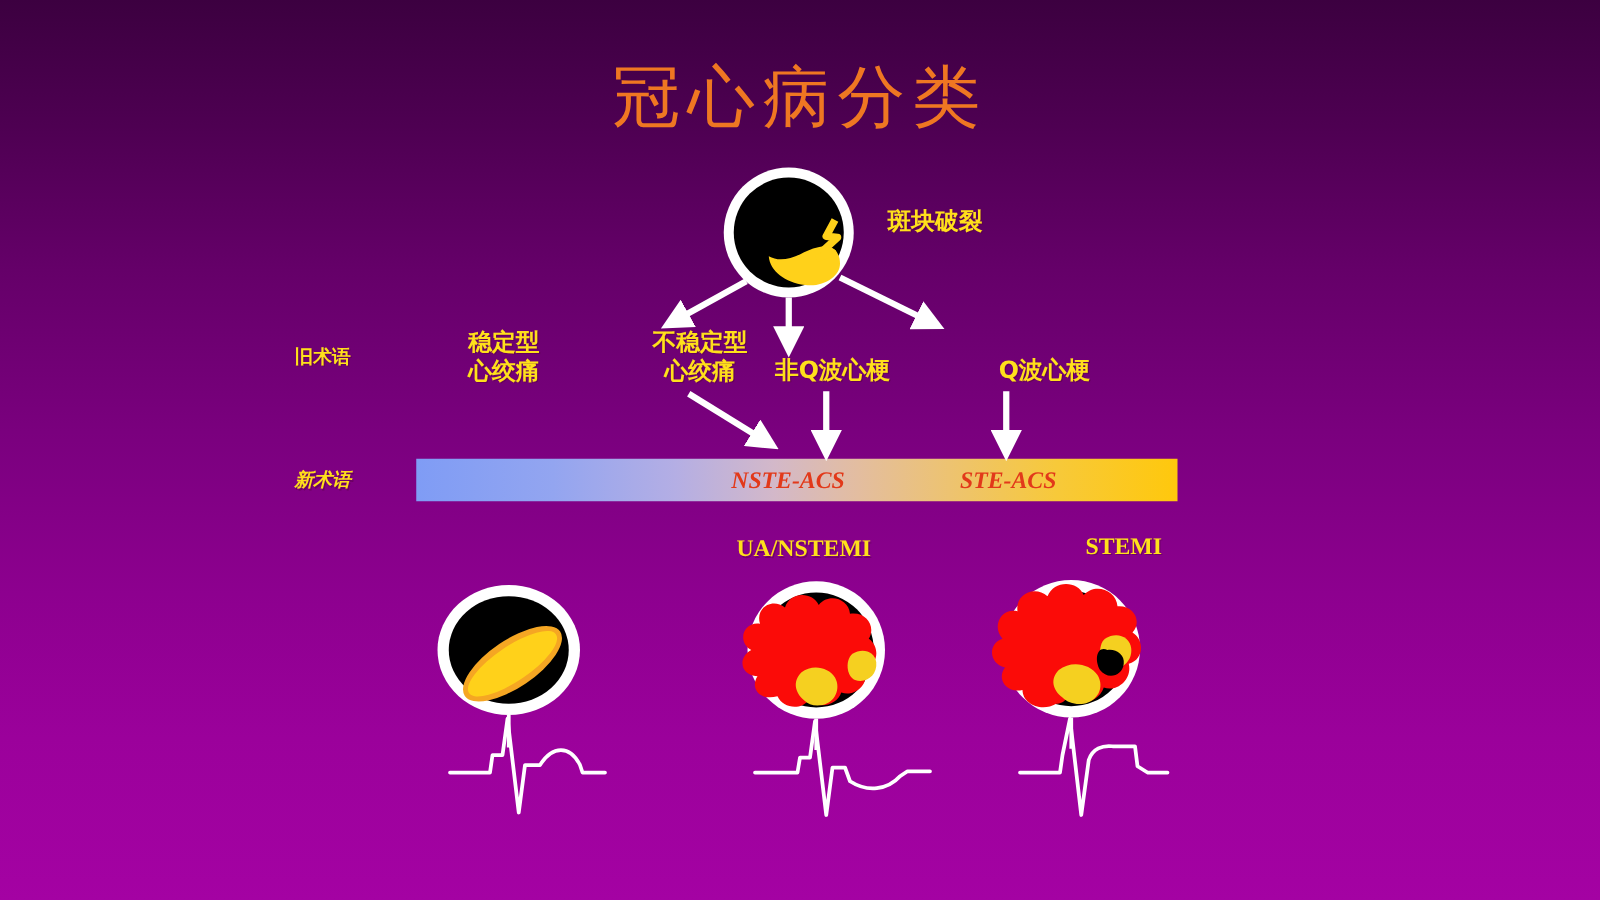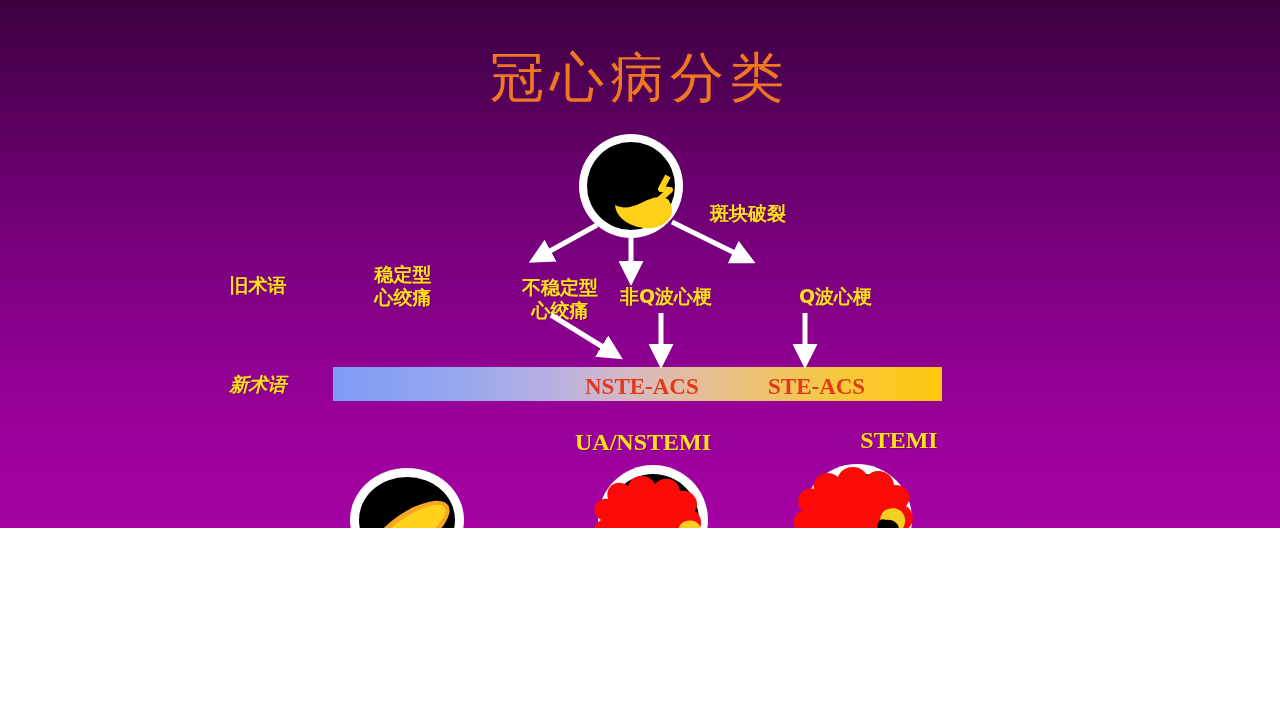--- a/index.html
+++ b/index.html
@@ -8,21 +8,21 @@
   }
   body {
     width: 1280px;
     height: 720px;
     overflow: hidden;
     font-family: "Liberation Sans", "DejaVu Sans", sans-serif;
   }
   #slide {
     position: relative;
     width: 1280px;
-    height: 528px;
+    height: 720px;
     background: linear-gradient(180deg,
         #3c0040 0%,
         #4e0052 14%,
         #650069 30%,
         #7a007e 48%,
         #8d008f 66%,
         #9b019b 82%,
         #a402a3 100%);
     overflow: hidden;
   }
@@ -48,30 +48,30 @@
     color: #ffe01b;
     font-family: "DejaVu Sans", "Liberation Sans", sans-serif;
     font-weight: 700;
     font-size: 19px;
     line-height: 23px;
     text-align: center;
     text-shadow: 1px 1px 0 rgba(90, 0, 70, 0.55);
     white-space: pre-line;
   }
   .row-label {
-    font-size: 19px;
+    font-size: 15px;
   }
 
   
   .latin-label {
     position: absolute;
     color: #ffe01b;
     font-family: "Liberation Serif", "DejaVu Serif", serif;
     font-weight: 700;
-    font-size: 24px;
+    font-size: 19px;
     text-align: center;
     text-shadow: 1px 1px 0 rgba(90, 0, 70, 0.5);
     white-space: nowrap;
   }
 
   
   #spectrum-bar {
     position: absolute;
     left: 333px;
     top: 367px;
@@ -86,22 +86,23 @@
         #edc371 70%,
         #f7c93a 84%,
         #ffc80c 100%);
   }
   .bar-text {
     position: absolute;
     top: 374px;
     color: #e2391a;
     font-family: "Liberation Serif", "DejaVu Serif", serif;
     font-weight: 700;
-    font-size: 23px;
+    font-size: 19px;
     white-space: nowrap;
+    font-style: italic;
   }
 
   
   #art {
     position: absolute;
     left: 0;
     top: 0;
     width: 1280px;
     height: 720px;
     pointer-events: none;
@@ -110,25 +111,25 @@
 </head>
 <body>
 
 <div id="slide">
 
   <div id="title">冠心病分类</div>
 
   <div class="cjk-label row-label" style="left:214px; top:274px; width:88px;">旧术语</div>
   <div class="cjk-label row-label" style="left:214px; top:373px; width:88px;font-style:italic;">新术语</div>
 
-  <div class="cjk-label" style="left:710px; top:166px; width:110px; text-align:left;margin-top:36px;">斑块破裂</div>
+  <div class="cjk-label" style="left:710px; top:166px; width:110px; text-align:left;">斑块破裂</div>
 
   <div class="cjk-label" style="left:348px; top:263px; width:110px;">稳定型
 心绞痛</div>
-  <div class="cjk-label" style="left:500px; top:276px; width:120px;">不稳定型
+  <div class="cjk-label" style="left:500px; top:263px; width:120px;">不稳定型
 心绞痛</div>
   <div class="cjk-label" style="left:601px; top:285px; width:130px;text-align:center;">非Q波心梗</div>
   <div class="cjk-label" style="left:778px; top:285px; width:115px;">Q波心梗</div>
 
   <div id="spectrum-bar"></div>
   <div class="bar-text" style="left:585px;">NSTE-ACS</div>
   <div class="bar-text" style="left:768px;">STE-ACS</div>
 
   <div class="latin-label" style="left:563px; top:429px; width:160px;">UA/NSTEMI</div>
   <div class="latin-label" style="left:836px; top:427px; width:126px;">STEMI</div>

